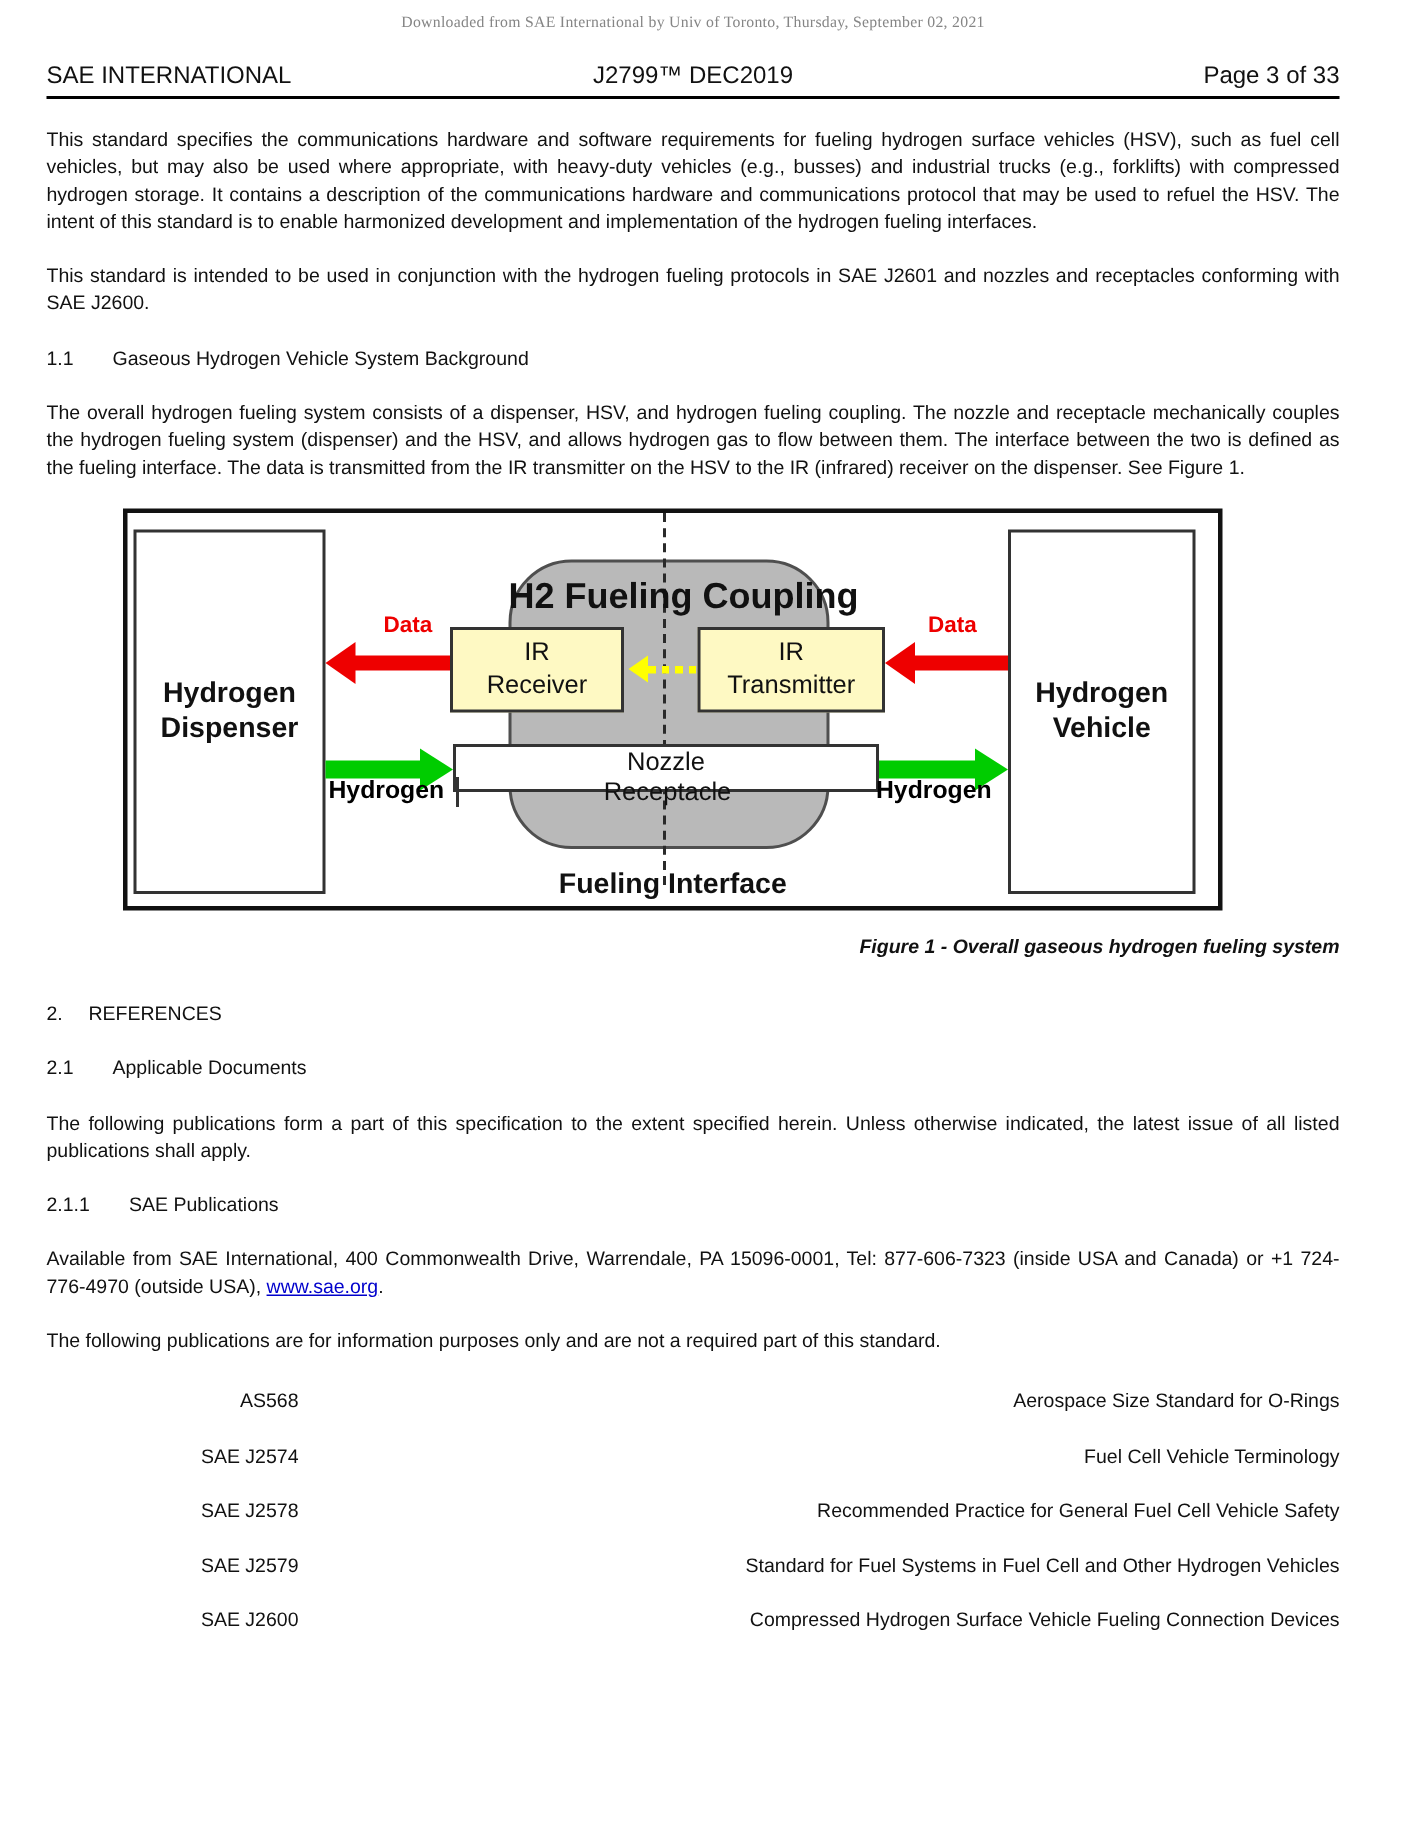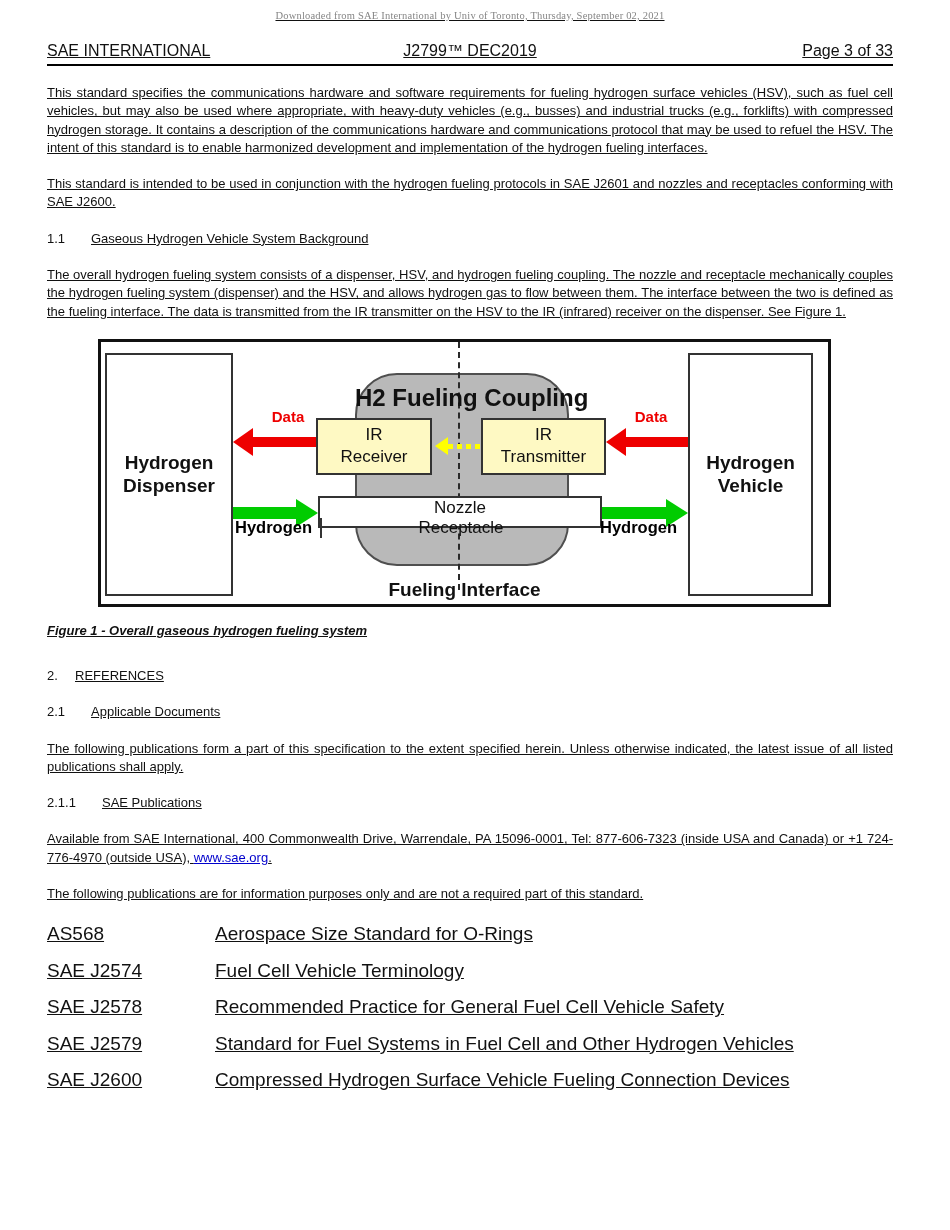--- a/index.html
+++ b/index.html
@@ -4,21 +4,21 @@
 <style>
   * { margin:0; padding:0; box-sizing:border-box; }
   html,body { background:#ffffff; }
   body {
     width:950px; height:1230px;
     font-family:"Liberation Sans", sans-serif;
     color:#111;
     position:relative;
     overflow:hidden;
   }
-  .page { padding:10px 57px 0 47px;text-decoration:underline; }
+  .page { padding:10px 57px 0 31px; }
 
   .watermark {
     text-align:center;
     font-family:"Liberation Serif", serif;
     font-size:10.5px;
     color:#858585;
     letter-spacing:.2px;
   }
 
   .doc-header {
@@ -129,26 +129,26 @@
   }
   .lbl-data-l { left:145px; top:66px; }
   .lbl-data-r { left:508px; top:66px; }
   .lbl-hyd {
     position:absolute; color:#000; font-weight:bold; font-size:16.5px;
   }
   .lbl-hyd-l { left:134px; top:176px; }
   .lbl-hyd-r { left:499px; top:176px; }
 
   .fig-caption {
-    margin-top:16px; text-align:left;
+    margin-top:16px; text-align:right;
     font-weight:bold; font-style:italic; font-size:13px;
   }
 
   
-  .pub-row { display:flex; margin-top:23.5px; font-size:19px; line-height:13px; }
+  .pub-row { display:flex; margin-top:23.5px; font-size:13px; line-height:13px;text-align:right; }
   .pub-row.first { margin-top:24px; }
   .pub-code { width:168px; flex:0 0 168px; }
   .pub-title { flex:1; }
 </style>
 </head>
 <body>
 
 <div class="page">
 
   <div class="watermark">Downloaded from SAE International by Univ of Toronto, Thursday, September 02, 2021</div>

